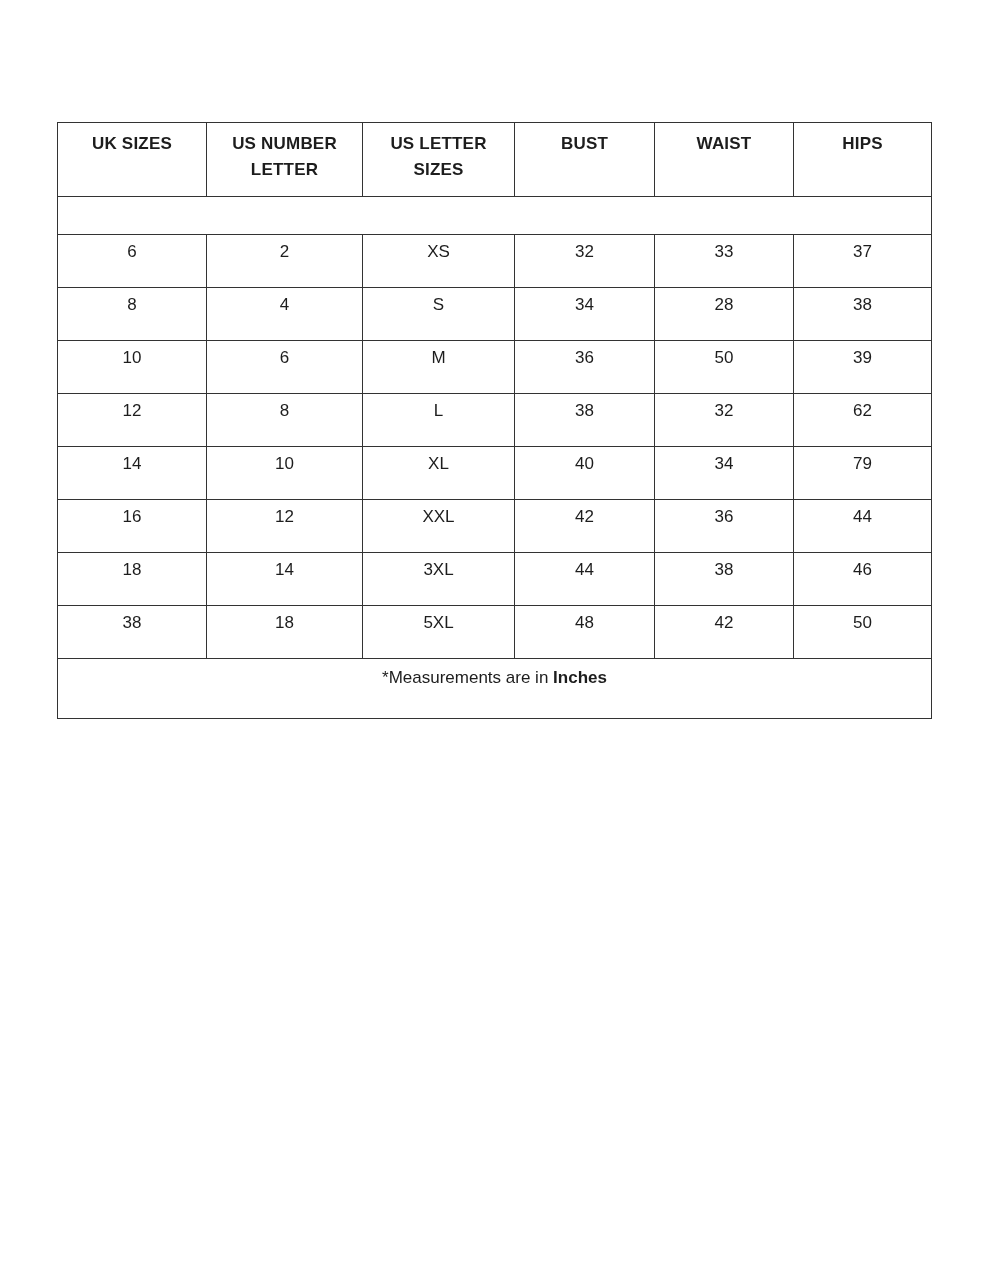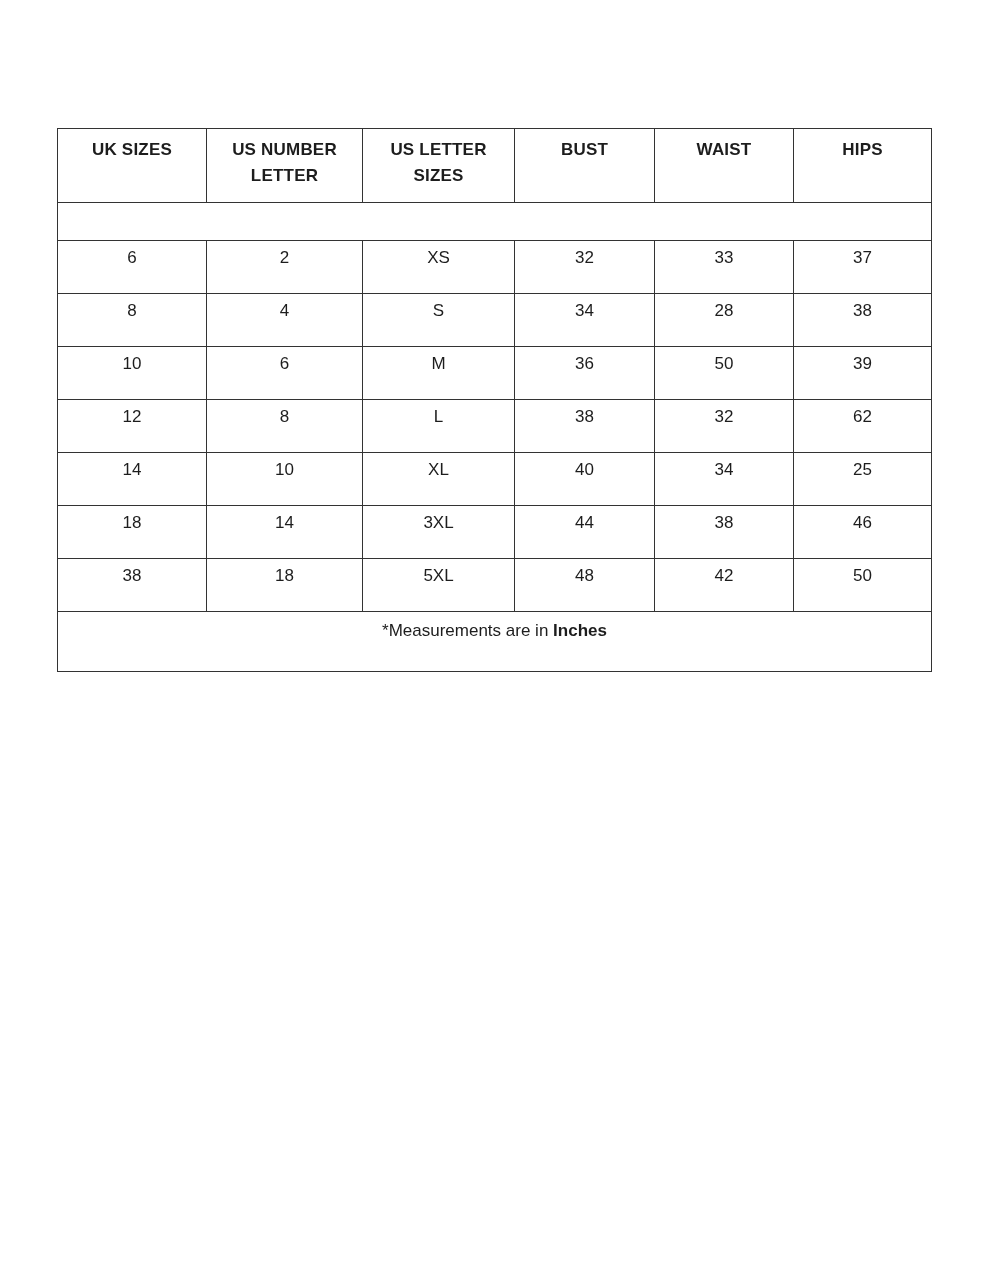--- a/index.html
+++ b/index.html
@@ -10,21 +10,21 @@
   body {
     width: 989px;
     height: 1280px;
     position: relative;
     font-family: "Liberation Sans", sans-serif;
     color: var(--text-color, #1d1d1d);
   }
   table.size-table {
     position: absolute;
     left: 57px;
-    top: 128px;
+    top: 122px;
     width: 874px;
     border-collapse: collapse;
     table-layout: fixed;
   }
   .size-table th,
   .size-table td {
     border: 1px solid var(--border-color, #333333);
     box-sizing: border-box;
     text-align: center;
     vertical-align: top;
@@ -122,21 +122,29 @@
         <td>38</td>
         <td>32</td>
         <td>62</td>
       </tr>
       <tr>
         <td>14</td>
         <td>10</td>
         <td>XL</td>
         <td>40</td>
         <td>34</td>
-        <td>25</td>
+        <td>79</td>
+      </tr>
+      <tr>
+        <td>16</td>
+        <td>12</td>
+        <td>XXL</td>
+        <td>42</td>
+        <td>36</td>
+        <td>44</td>
       </tr>
       <tr>
         <td>18</td>
         <td>14</td>
         <td>3XL</td>
         <td>44</td>
         <td>38</td>
         <td>46</td>
       </tr>
       <tr>

